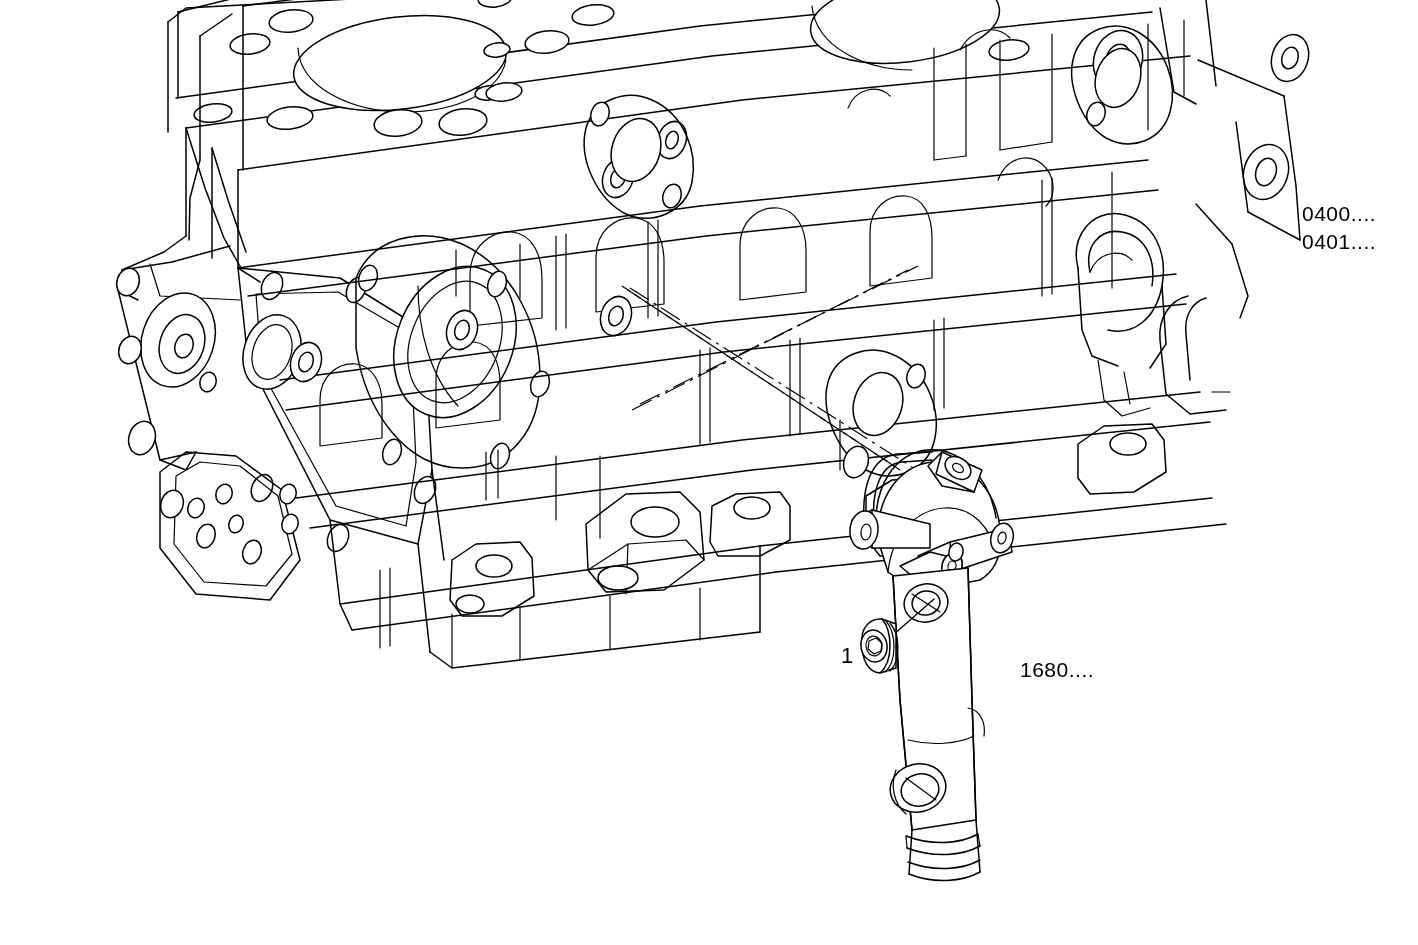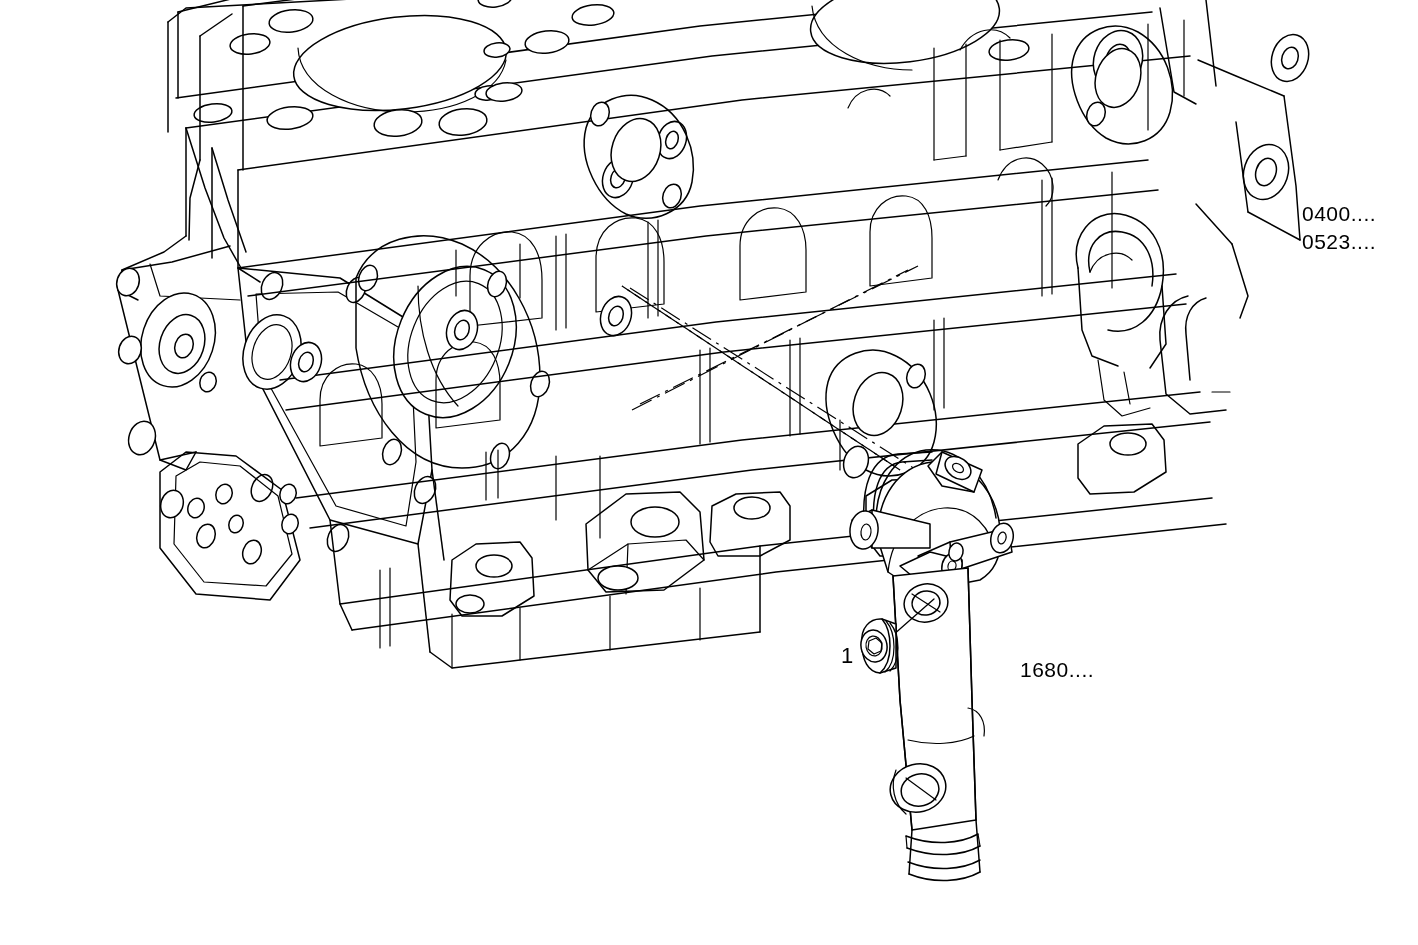--- a/index.html
+++ b/index.html
@@ -373,19 +373,19 @@
 
       <ellipse class="wh" cx="874" cy="646" rx="13" ry="16" transform="rotate(-10 874 646)"></ellipse>
       <ellipse class="lt" cx="874" cy="646" rx="8" ry="10" transform="rotate(-10 874 646)"></ellipse>
       <path class="lt" d="M869 641 L876 638 L882 643 L881 651 L874 654 L868 649 Z"></path>
     </g>
 
   </svg>
 
   <div class="lbl" style="left:1302px;top:203px;">0400....</div>
 
-  <div class="lbl" style="left:1302px;top:231px;">0523....</div>
+  <div class="lbl" style="left:1302px;top:231px;">0401....</div>
 
   <div class="lbl" style="left:1020px;top:659px;">1680....</div>
 
   <div class="lbl num" style="left:841px;top:645px;">1</div>
 
 </div>
 
 </body></html>

